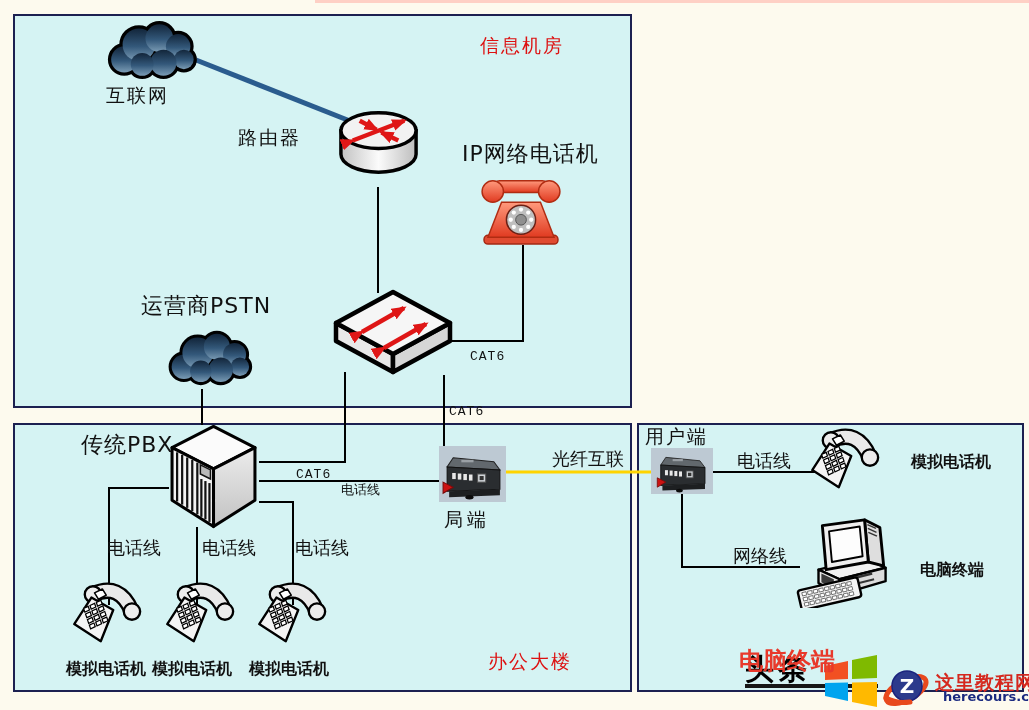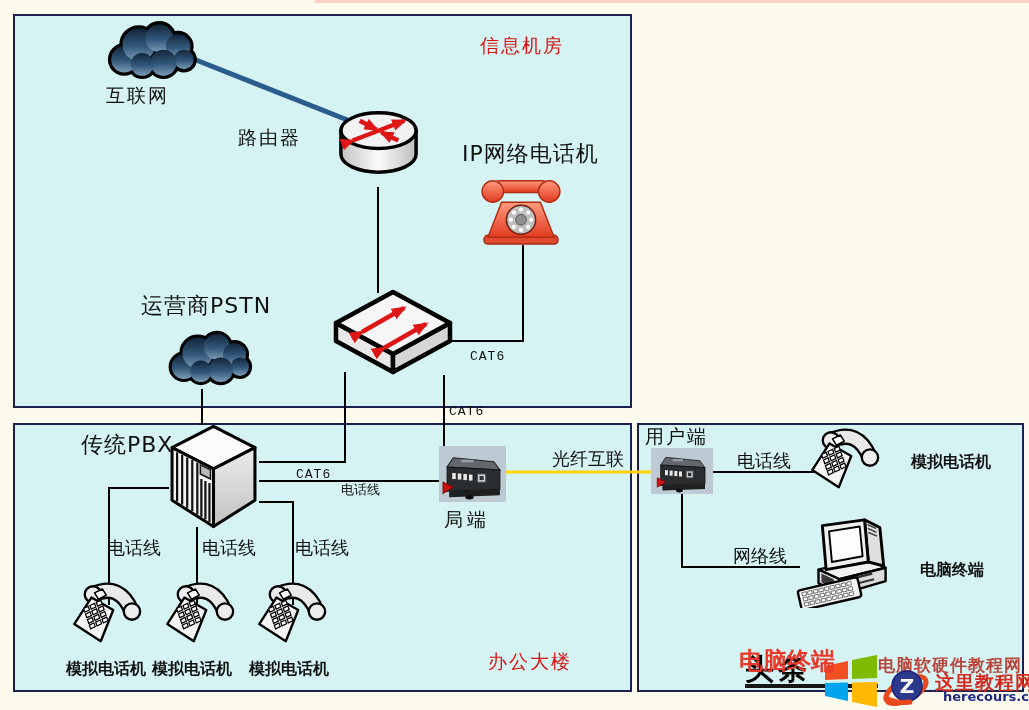--- a/index.html
+++ b/index.html
@@ -321,21 +321,20 @@
   <div id="wm-underline" style="left:745px; top:684px; width:133px; height:4px;"></div>
   <div class="wm" id="wm-red-overlay" style="left:739px; top:645px;">电脑终端</div>
 
   <svg class="wm" style="left:823px; top:653px; z-index:10;" width="56" height="56" viewBox="0 0 56 56">
     <polygon points="2,13 25,8 25,26 2,27" fill="#f25022"></polygon>
     <polygon points="29,7 54,2 54,25 29,26" fill="#7fba00"></polygon>
     <polygon points="2,30 25,29.5 25,48 2,43" fill="#00a4ef"></polygon>
     <polygon points="29,29.5 54,29 54,54 29,49" fill="#ffb900"></polygon>
   </svg>
 
-  <div class="wm" id="wm-banner" style="left:878px; top:654px;">电脑软硬件教程网</div>
 
   <svg class="wm" style="left:882px; top:664px; z-index:11;" width="48" height="46" viewBox="0 0 48 46">
     <ellipse cx="24" cy="26" rx="22" ry="10" fill="none" stroke="#e8491d" stroke-width="5" transform="rotate(-28 24 26)"></ellipse>
     <circle cx="25" cy="22" r="15" fill="#2c3a8c" stroke="#1a237e" stroke-width="1.5"></circle>
     <text x="25" y="29" text-anchor="middle" font-size="20" font-weight="bold" font-family="DejaVu Sans, sans-serif" fill="#fff">Z</text>
     <path d="M4,34 Q14,40 28,38" fill="none" stroke="#e8491d" stroke-width="5" stroke-linecap="round"></path>
   </svg>
 
   <div class="wm" id="wm-sitename" style="left:935px; top:670px;">这里教程网</div>
   <div class="wm" id="wm-domain" style="left:943px; top:689px;">herecours.com</div>

